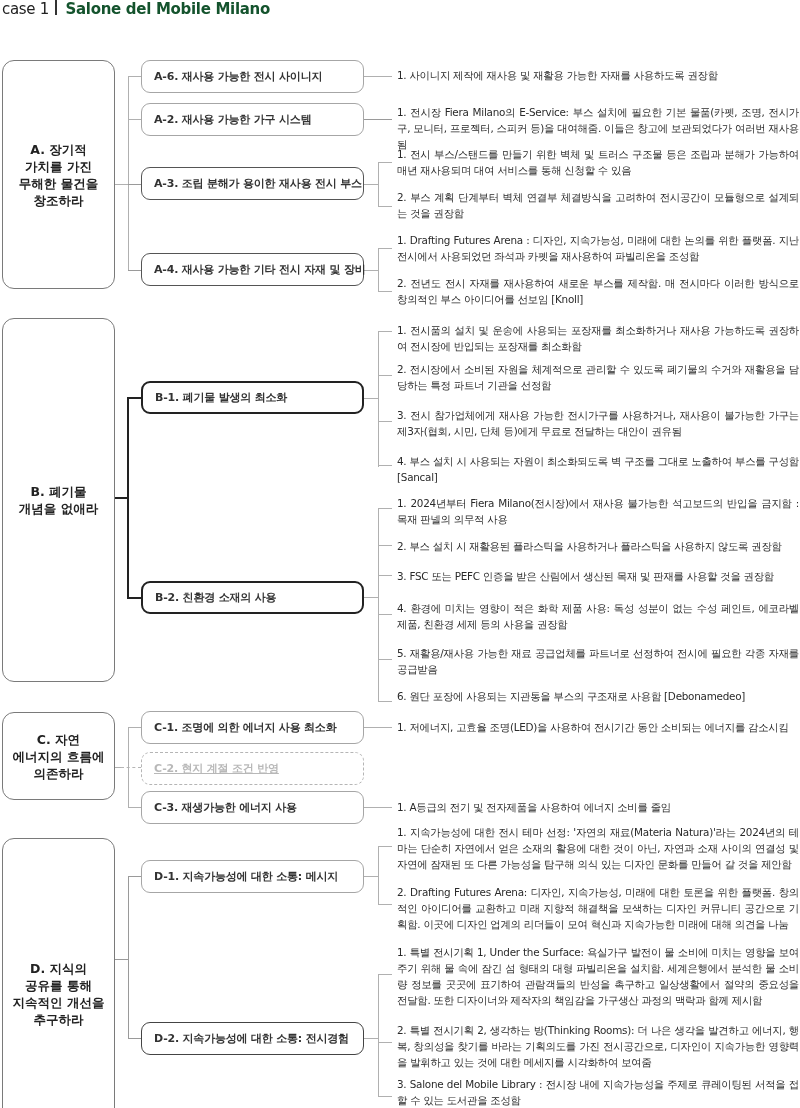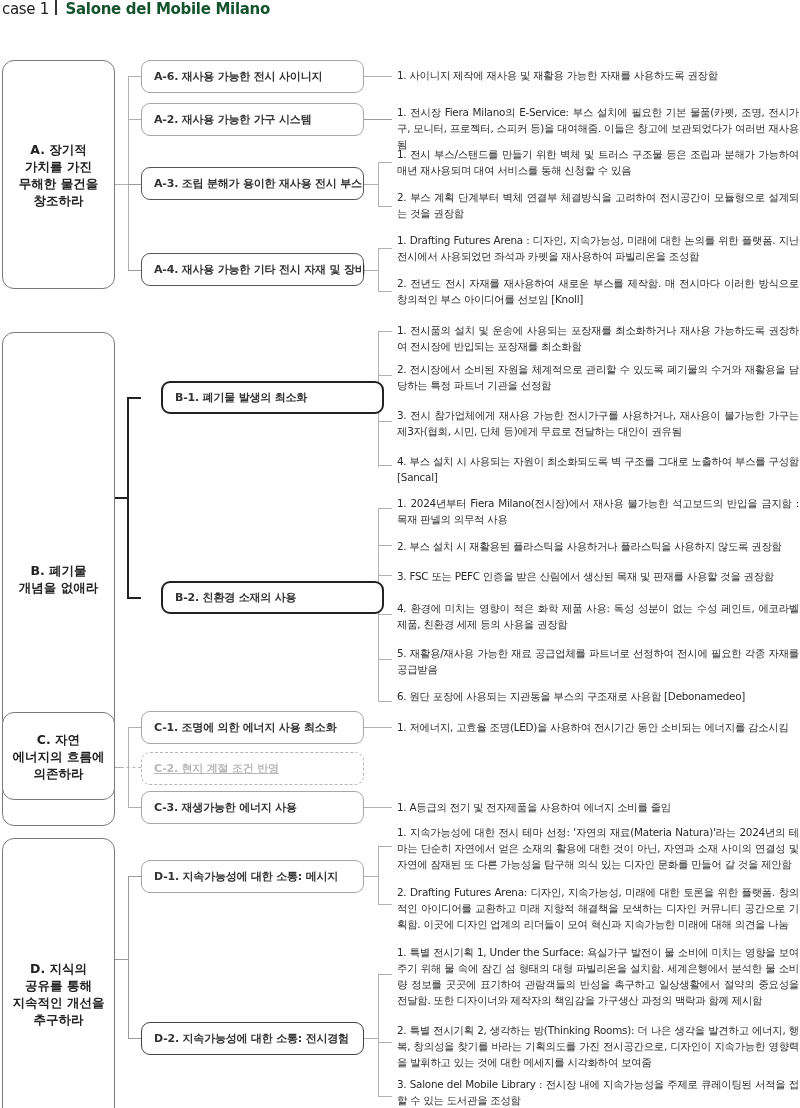--- a/index.html
+++ b/index.html
@@ -17,21 +17,21 @@
     border: 1.4px solid #7a7a7a; border-radius: 12px; background: #fff;
     display: flex; align-items: center; justify-content: center; text-align: center;
     font-size: 12.5px; font-weight: 700; line-height: 17px; color: #222; white-space: pre-line;
   }
   .sub {
     position: absolute; left: 141px; width: 223px; height: 33px; box-sizing: border-box;
     border: 1.2px solid #a6a6a6; border-radius: 9px; background: #fff;
     display: flex; align-items: center; padding-left: 12px;
     font-size: 11px; font-weight: 700; color: #333; letter-spacing: -0.2px; white-space: nowrap;
   }
-  .sub.strong { border: 2px solid #222; margin-left: 20px; }
+  .sub.strong { border: 2px solid #222; }
   .sub.dashed { border: 1.2px dashed #b5b5b5; color: #b8b8b8; text-decoration: underline; }
 
   .desc {
     position: absolute; left: 397px; width: 402px;
     font-size: 10.4px; line-height: 16px; color: #2a2a2a; letter-spacing: -0.25px;
     text-align: justify; text-align-last: left;
   }
 
   .ln { position: absolute; background: #9a9a9a; }
   .ln.dark { background: #222; }
@@ -111,21 +111,21 @@
   <div class="ln light" style="left:378px;top:974px;width:14px;height:1.2px"></div>
   <div class="ln light" style="left:378px;top:1042px;width:14px;height:1.2px"></div>
   <div class="ln light" style="left:378px;top:1096px;width:14px;height:1.2px"></div>
 </div>
 
 <div>
   <div class="cat" style="top:60px;height:229px">A. 장기적
 가치를 가진
 무해한 물건을
 창조하라</div>
-  <div class="cat" style="top:332px;height:494px">B. 폐기물
+  <div class="cat" style="top:318px;height:364px">B. 폐기물
 개념을 없애라</div>
   <div class="cat" style="top:712px;height:88px">C. 자연
 에너지의 흐름에
 의존하라</div>
   <div class="cat" style="top:838px;height:312px">D. 지식의
 공유를 통해
 지속적인 개선을
 추구하라</div>
 </div>
 

